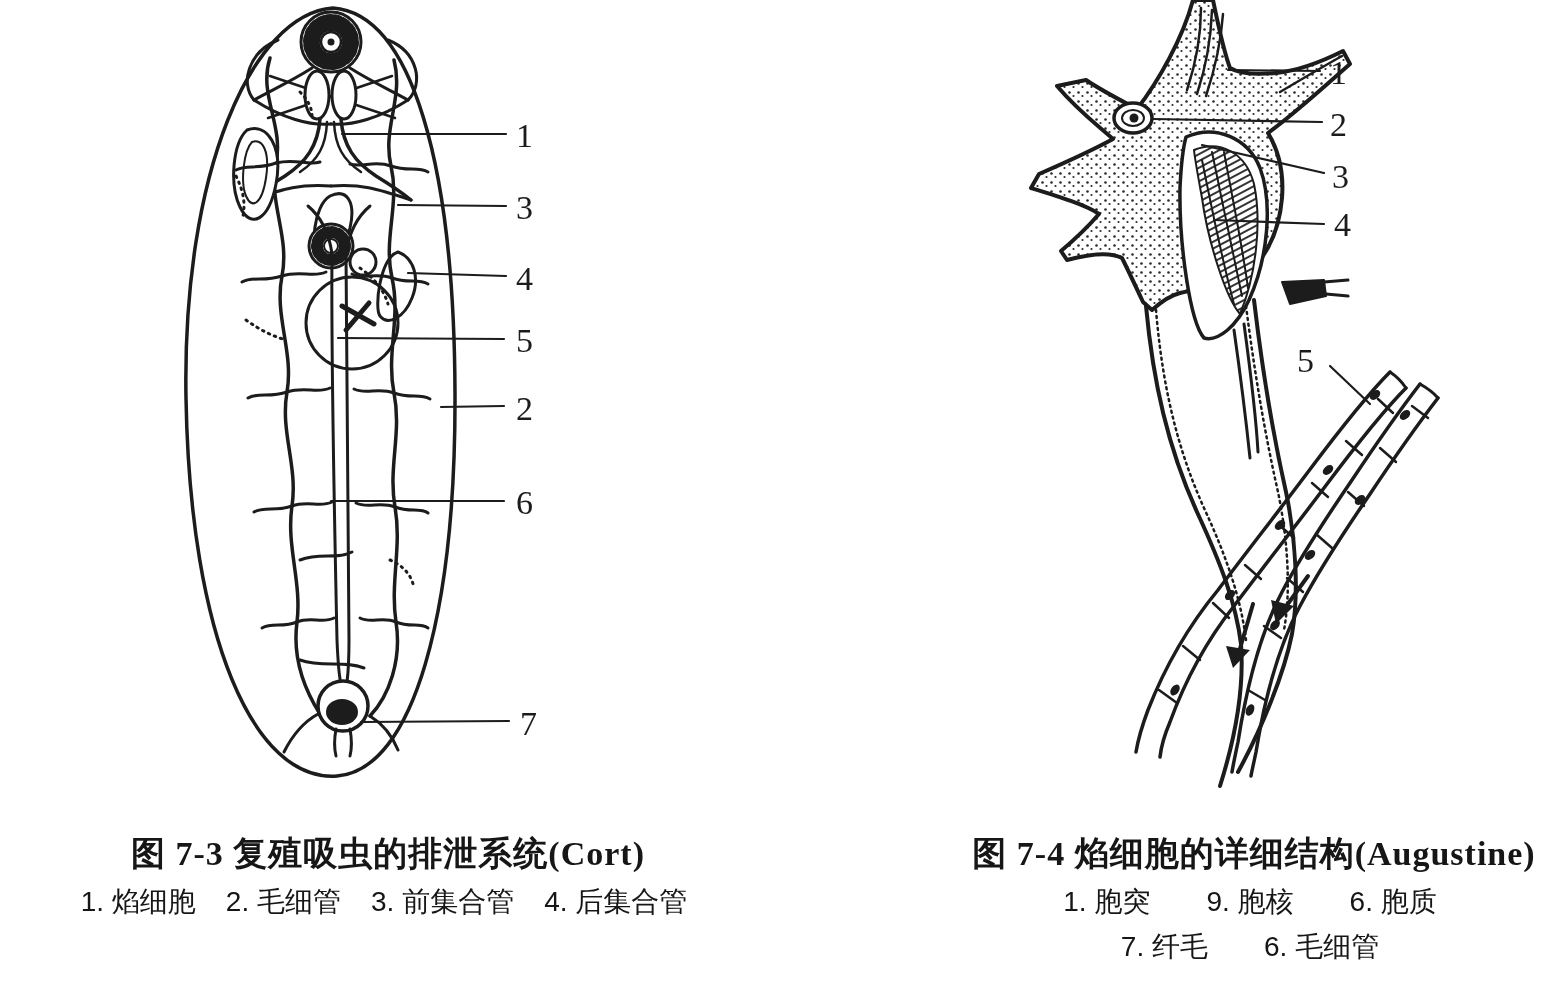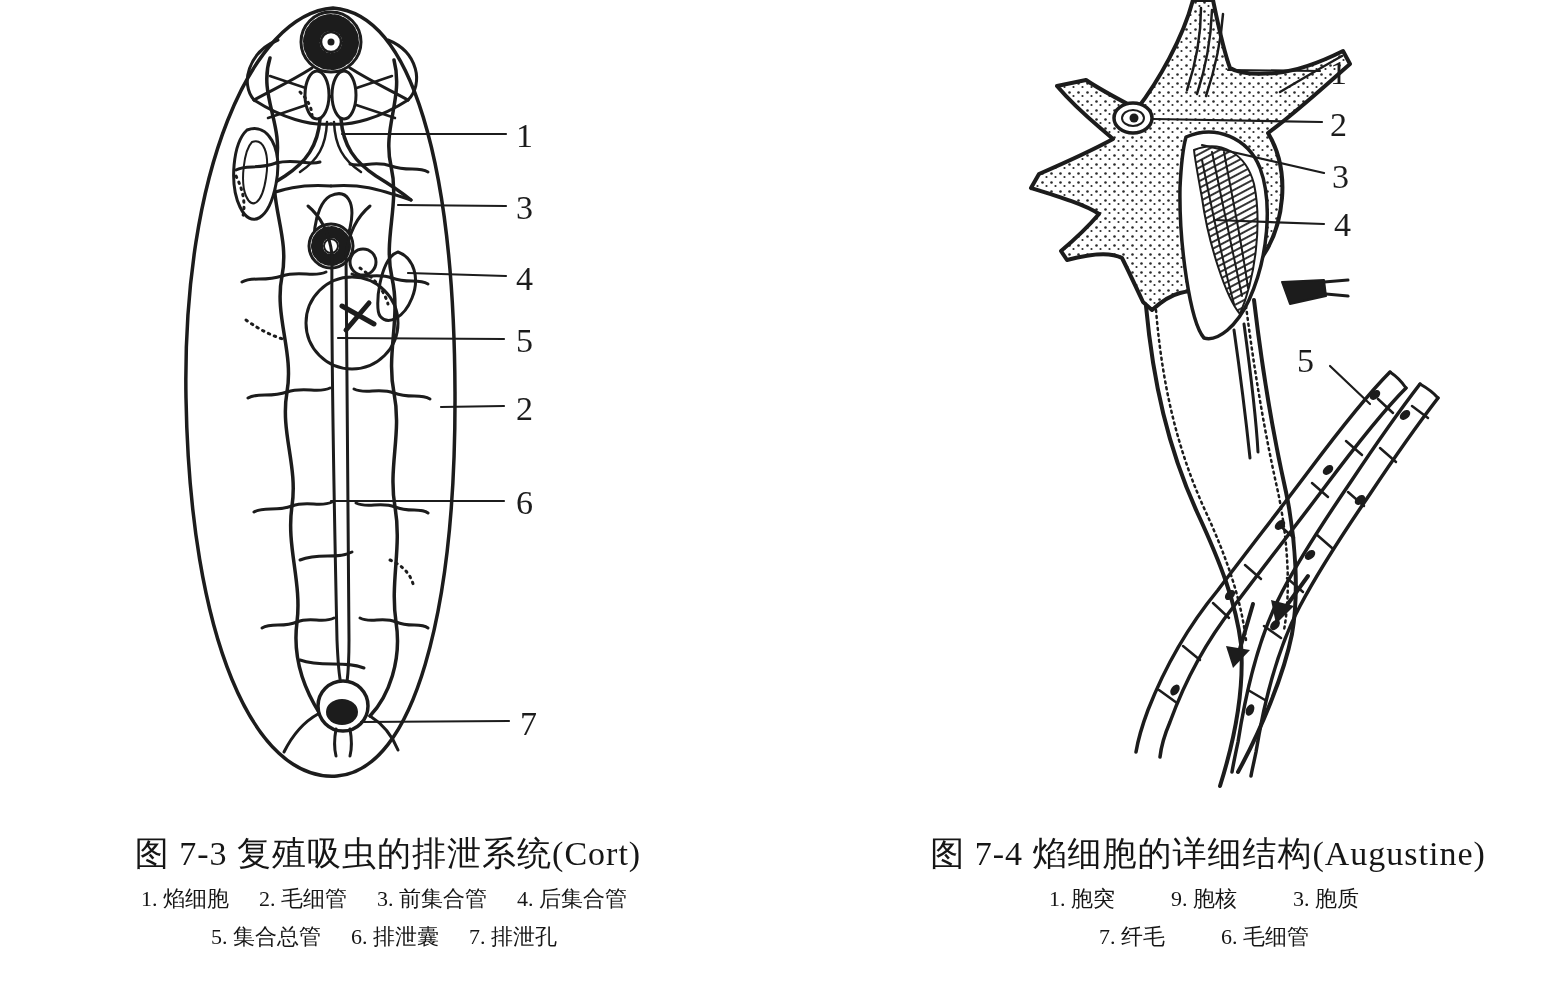--- a/index.html
+++ b/index.html
@@ -9,27 +9,27 @@
   }
   svg{position:absolute;display:block;}
   .fig1-svg{left:0;top:0;}
   .fig2-svg{left:950px;top:0;}
   .callout{
     font-family:"Liberation Serif",serif;
     font-size:34px;fill:#1c1c1c;
   }
   .caption{position:absolute;text-align:center;color:#161616;}
   .cap1{left:0;top:834px;width:768px;}
-  .cap2{left:918px;top:834px;width:572px;}
+  .cap2{left:964px;top:834px;width:572px;}
   .cap-title{
-    font-family:"Liberation Serif",serif;font-weight:400;
+    font-family:"Liberation Serif",serif;font-weight:700;
     font-size:34px;line-height:1.2;letter-spacing:1px;margin:0 0 11px 8px;
   }
   .cap-line{
-    font-family:Liberation Serif, serif;font-size:22px;
+    font-family:Liberation Sans, sans-serif;font-size:28px;
     line-height:1.15;margin:0 0 13px 0;white-space:nowrap;
   }
   .cap-item{display:inline-block;margin:0 15px;}
   .cap2 .cap-item{margin:0 28px;}
 </style>
 </head>
 <body>
 
 <div class="page">
 
@@ -287,28 +287,25 @@
     <text class="callout" x="382" y="188">3</text>
     <text class="callout" x="384" y="236">4</text>
     <text class="callout" x="347" y="372">5</text>
   </svg>
 
   <div class="caption cap1">
     <div class="cap-title">图 7-3  复殖吸虫的排泄系统(Cort)</div>
     <div class="cap-line">
       <span class="cap-item">1. 焰细胞</span><span class="cap-item">2. 毛细管</span><span class="cap-item">3. 前集合管</span><span class="cap-item">4. 后集合管</span>
     </div>
-    <div class="cap-line">
-      <span class="cap-item">5. 集合总管</span><span class="cap-item">6. 排泄囊</span><span class="cap-item">7. 排泄孔</span>
-    </div>
   </div>
 
   <div class="caption cap2">
     <div class="cap-title">图 7-4  焰细胞的详细结构(Augustine)</div>
     <div class="cap-line">
-      <span class="cap-item">1. 胞突</span><span class="cap-item">9. 胞核</span><span class="cap-item">3. 胞质</span>
+      <span class="cap-item">1. 胞突</span><span class="cap-item">9. 胞核</span><span class="cap-item">6. 胞质</span>
     </div>
     <div class="cap-line">
       <span class="cap-item">7. 纤毛</span><span class="cap-item">6. 毛细管</span>
     </div>
   </div>
 
 </div>
 
 </body></html>

